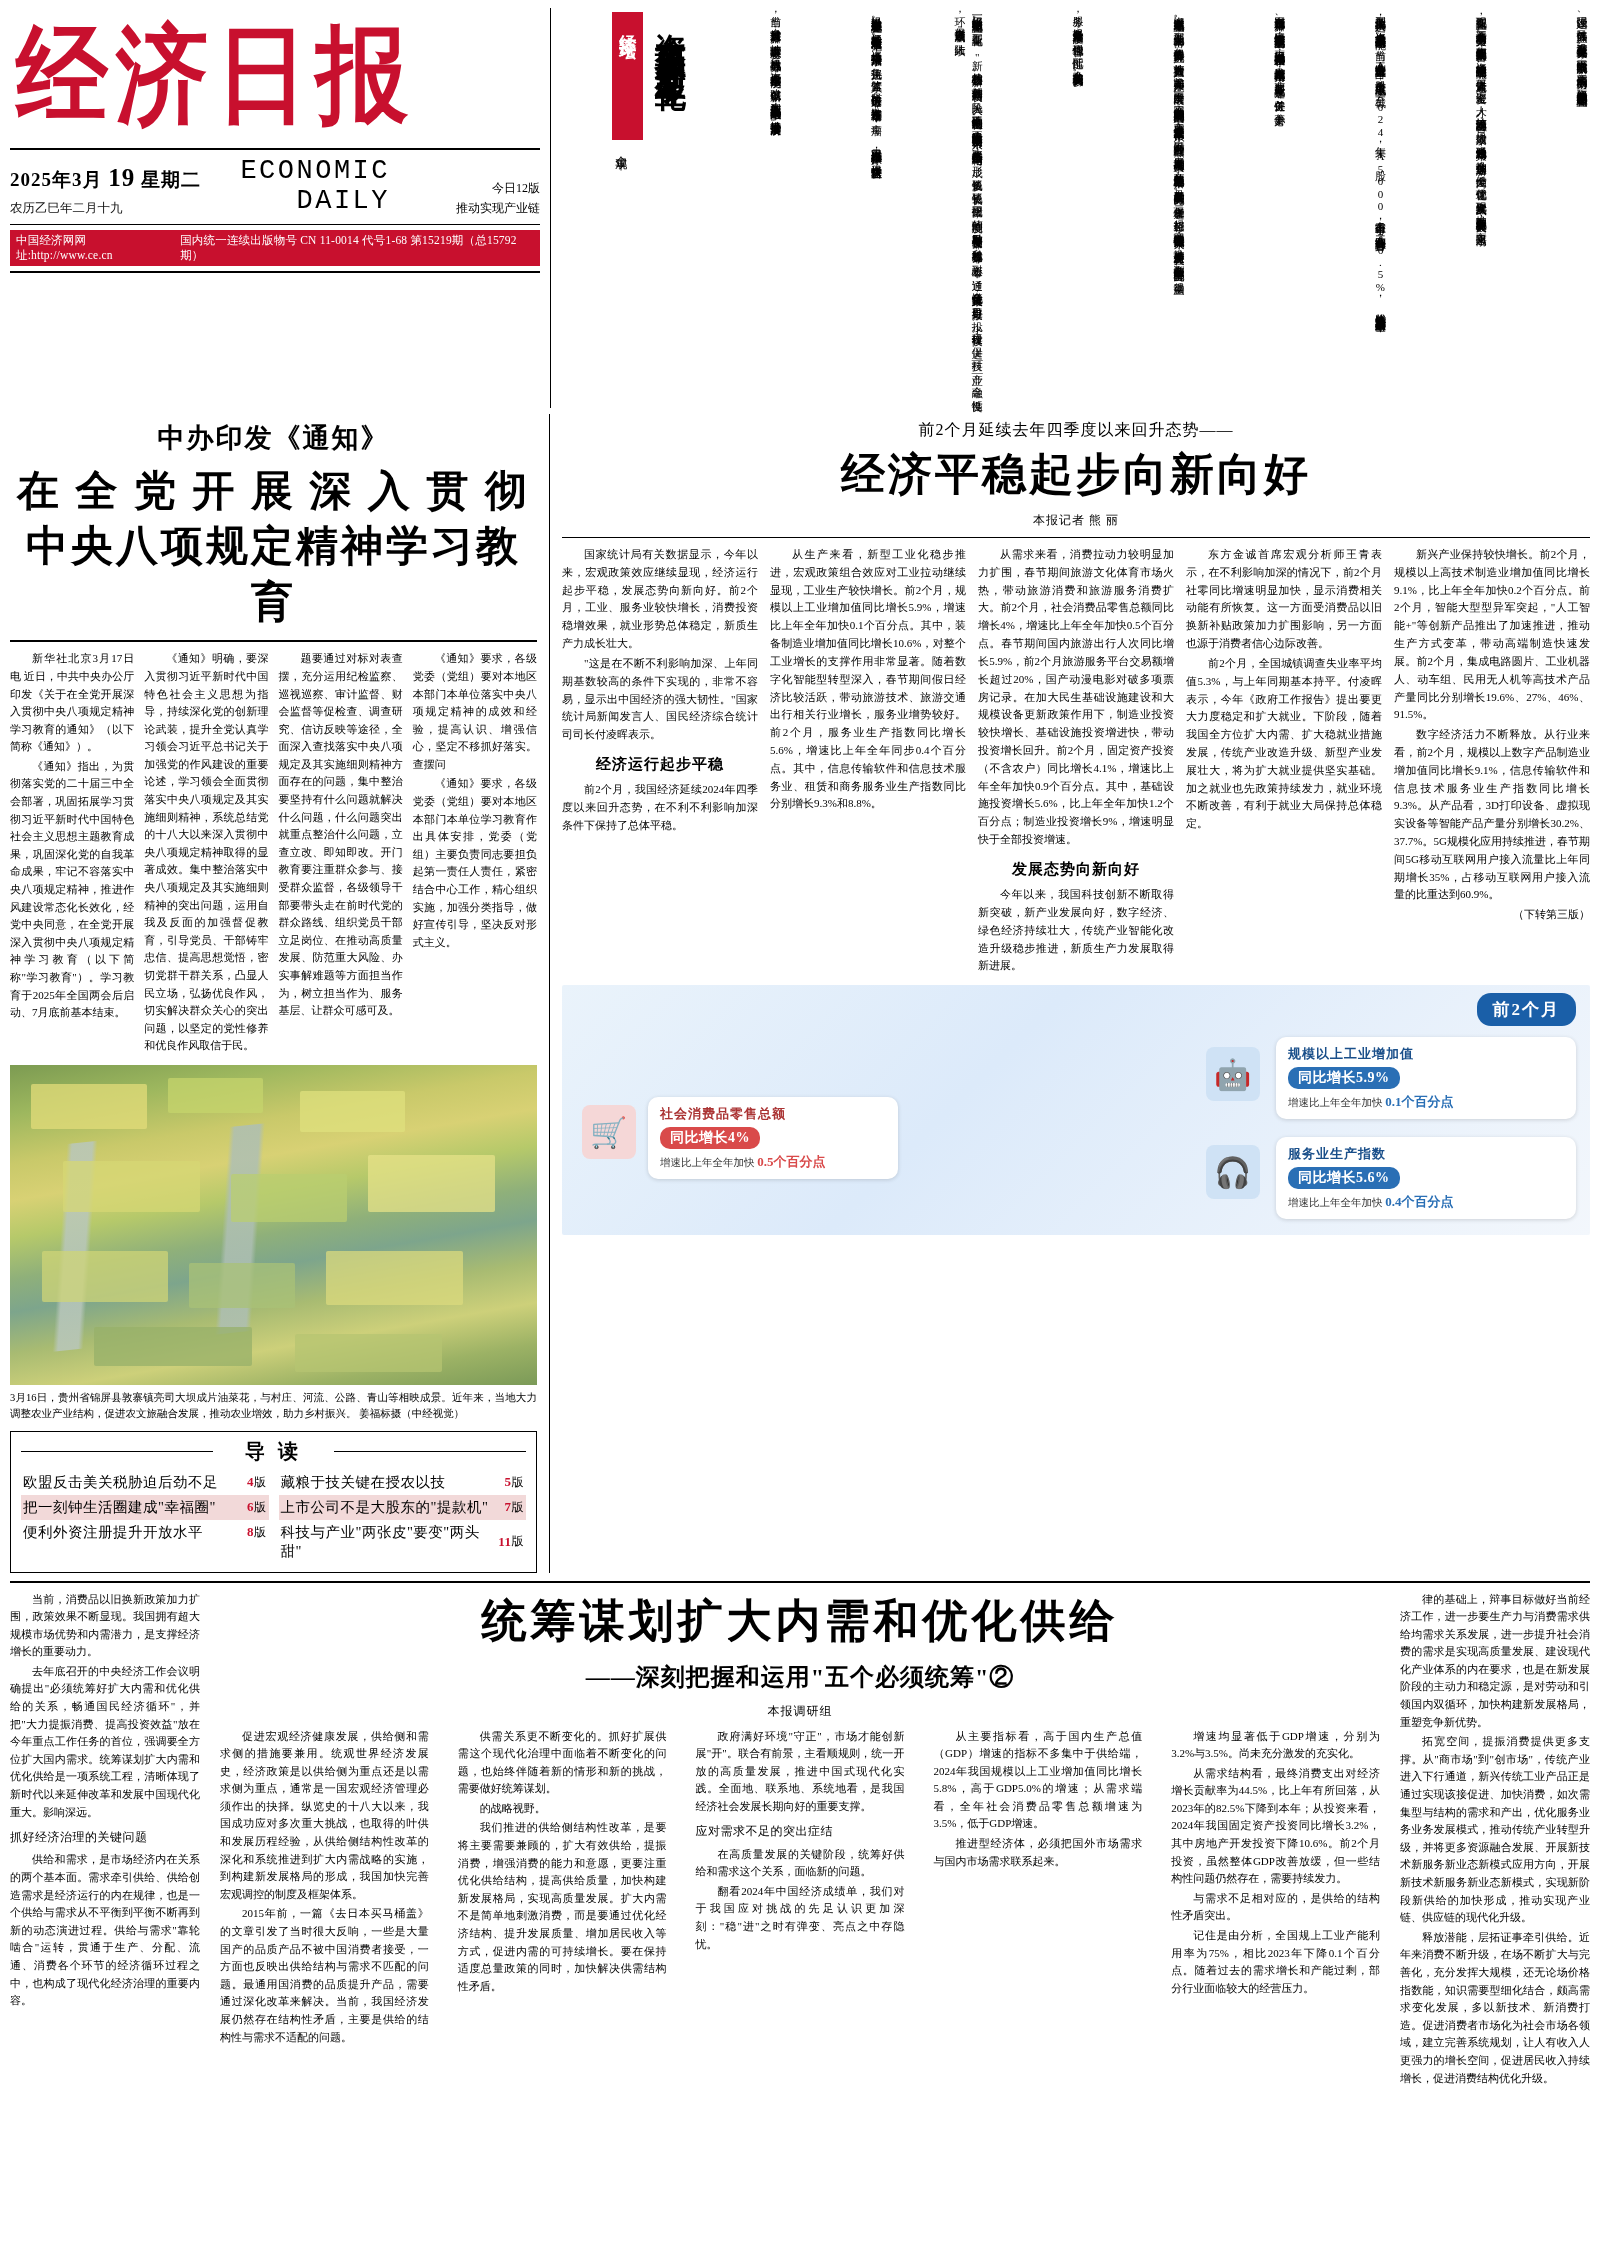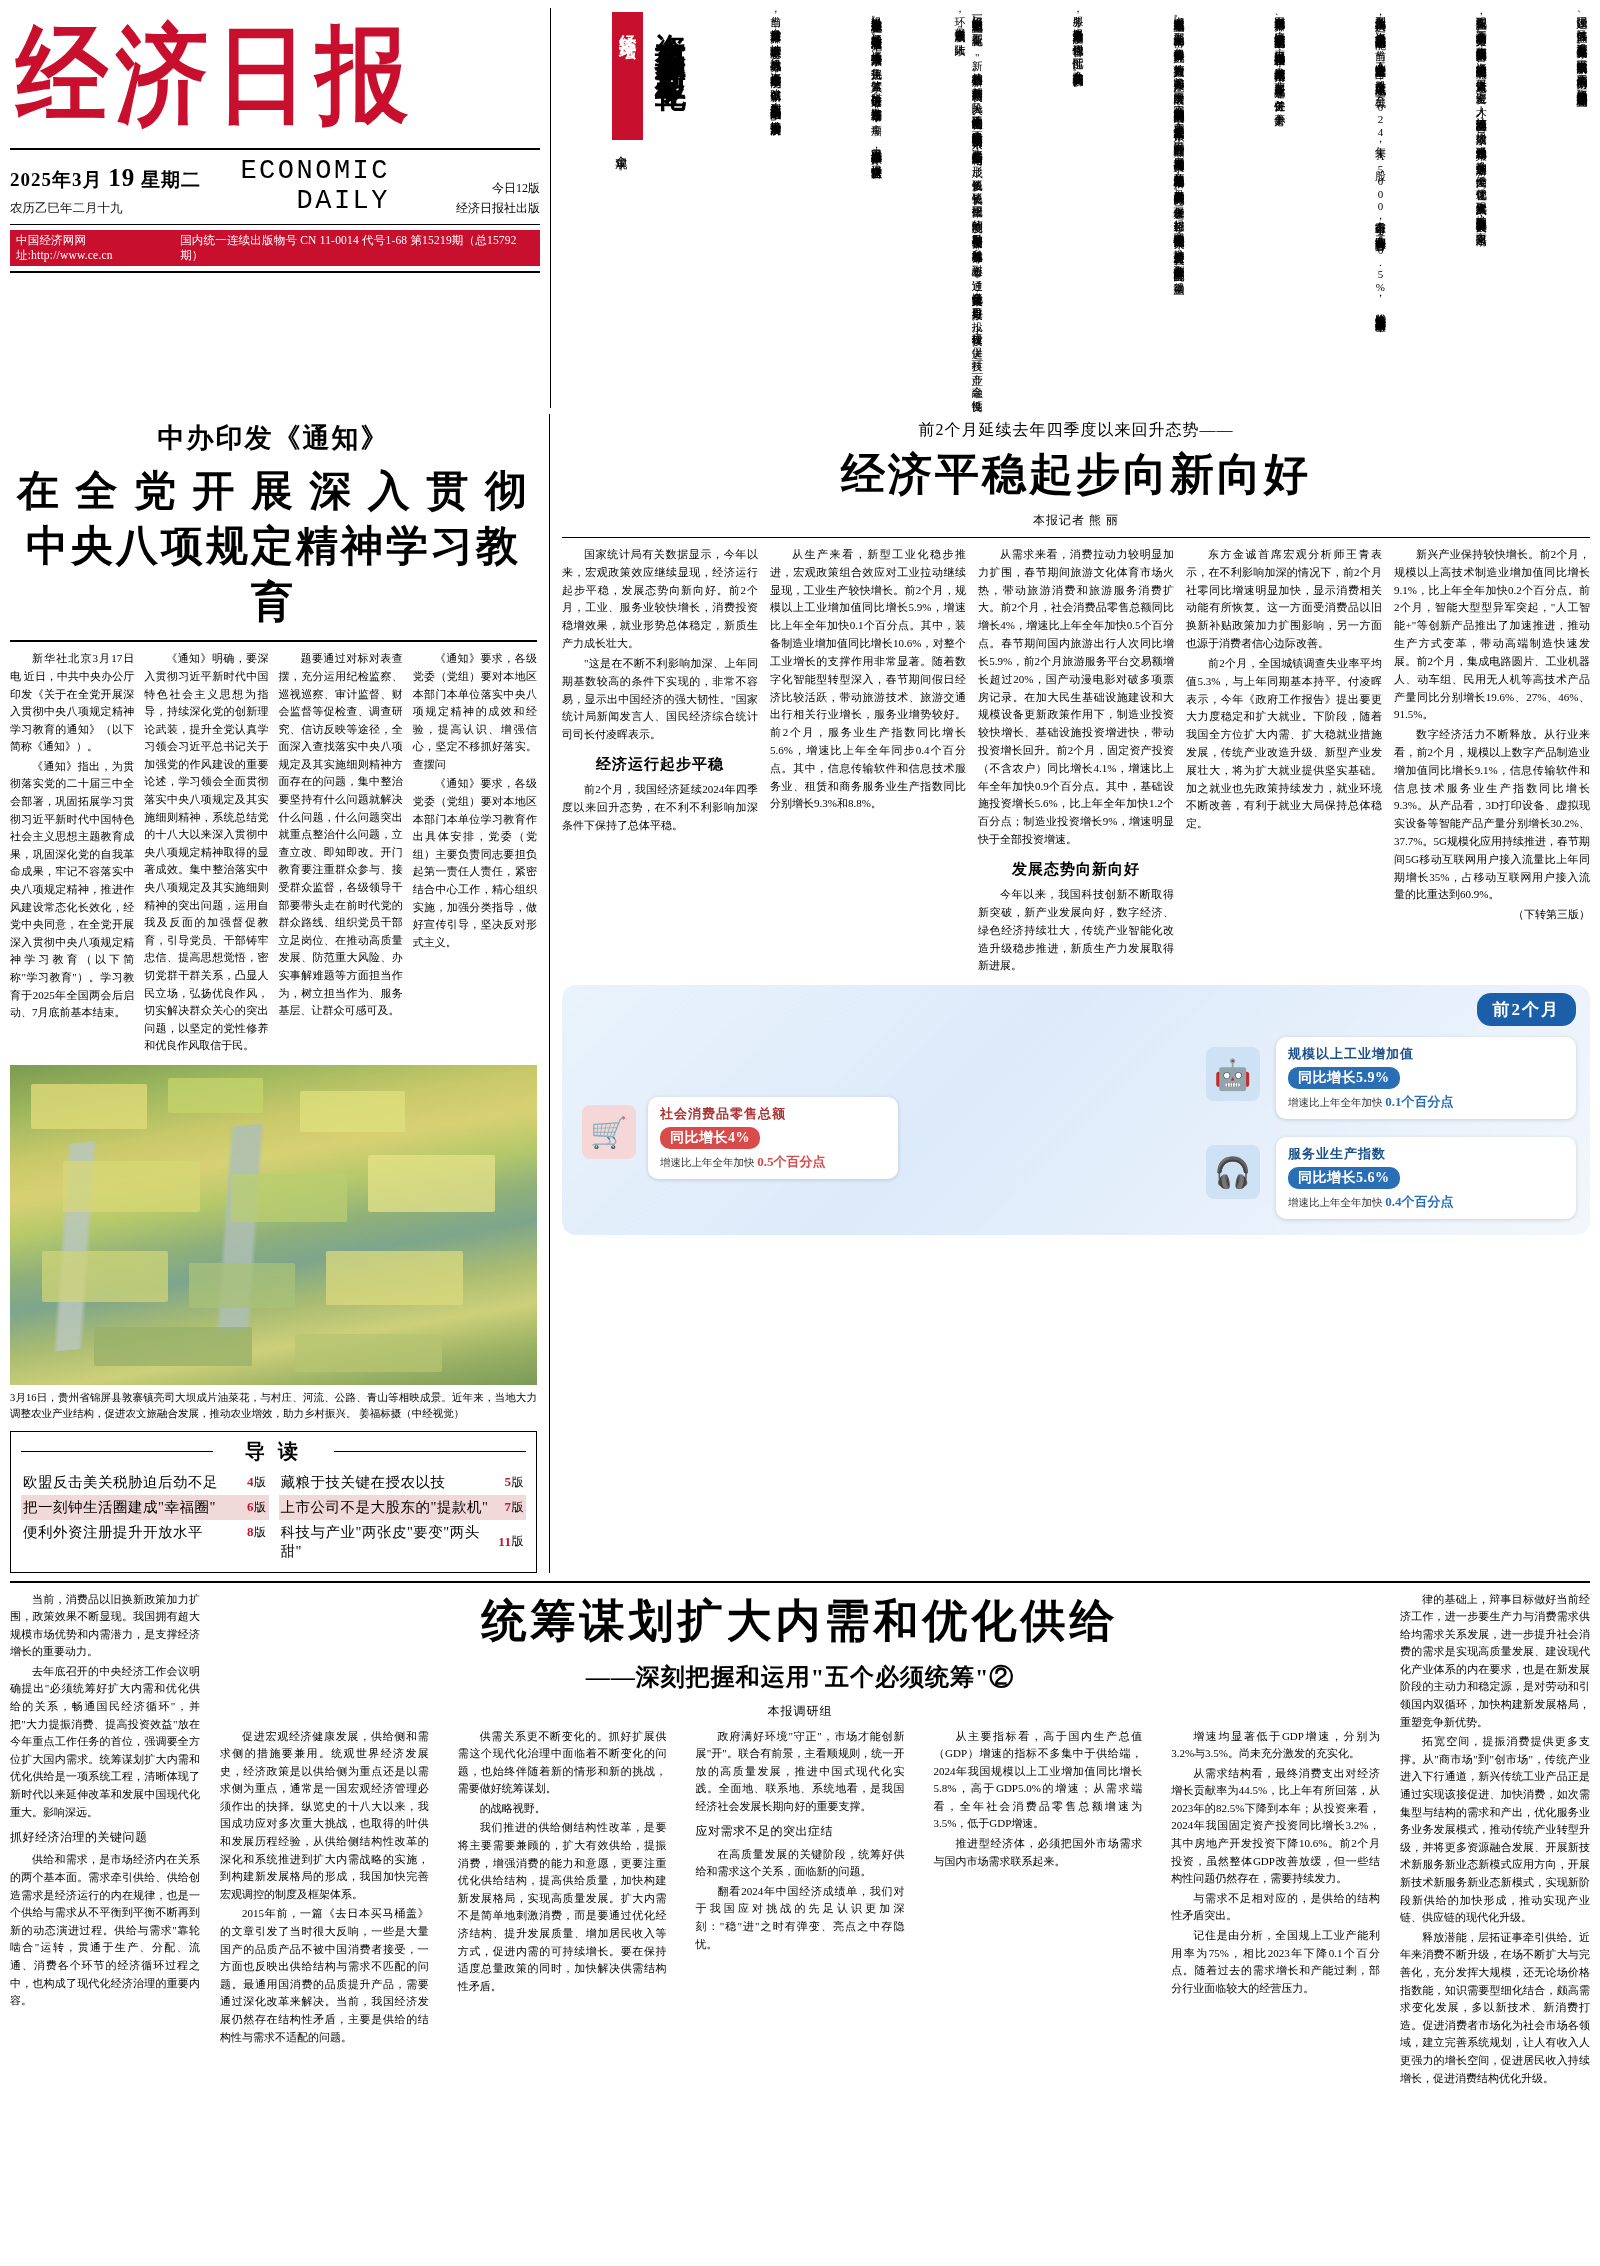--- a/index.html
+++ b/index.html
@@ -124,21 +124,21 @@
   .r-rule { border-bottom: 1px solid #000; margin: 4px 0 8px; }
   .r-cols { display: flex; gap: 12px; font-size: 11px; line-height: 1.62; text-align: justify; }
   .r-cols > div { flex: 1; }
   .r-cols p { text-indent: 2em; margin-bottom: 2px; }
   .sub-head { font-size: 15px; font-weight: bold; text-align: center; margin: 8px 0 5px; letter-spacing: 1px; }
 
   
   .infographic {
     margin-top: 8px; height: 250px; position: relative; overflow: hidden;
     background: linear-gradient(135deg,#eaf3fb 0%,#dceafa 40%,#f3f7fc 100%);
-    border-radius: 14px;
+    border-radius: 2px;
   }
   .ig-badge {
     position: absolute; right: 14px; top: 8px; background: #1a5fa8; color: #fff;
     font-size: 17px; font-weight: bold; padding: 5px 16px; border-radius: 14px; letter-spacing: 2px;
   }
   .ig-card {
     position: absolute; background: #fff; border-radius: 10px; padding: 8px 12px;
     box-shadow: 0 1px 4px rgba(0,0,0,.15);
   }
   .ig-card .t { font-size: 13px; font-weight: bold; color: #1a4f8a; letter-spacing: 1px; }
@@ -189,21 +189,21 @@
             <span class="big">19</span>
             <span>星期二</span>
           </div>
           <div class="lunar">农历乙巳年二月十九</div>
         </div>
         <div class="meta-center">
           <div class="eng-title">ECONOMIC DAILY</div>
         </div>
         <div class="meta-right">
           <div>今日12版</div>
-          <div>经济日报社出版</div>
+          <div>推动实现产业链</div>
         </div>
       </div>
       <div class="masthead-rule2"></div>
       <div class="url-bar">
         <span>中国经济网网址:http://www.ce.cn</span>
         <span>国内统一连续出版物号 CN 11-0014  代号1-68  第15219期（总15792期）</span>
       </div>
       <div class="masthead-rule3"></div>
     </div>
 

